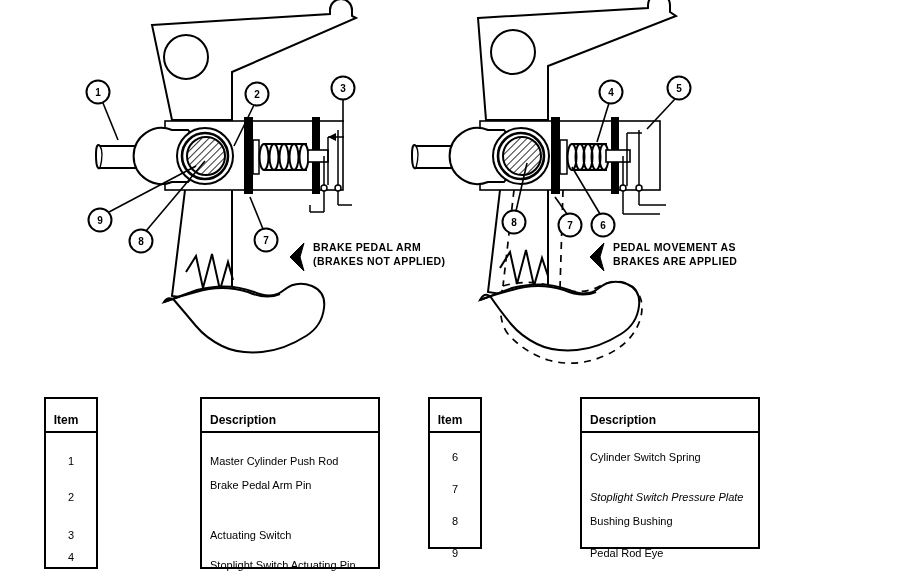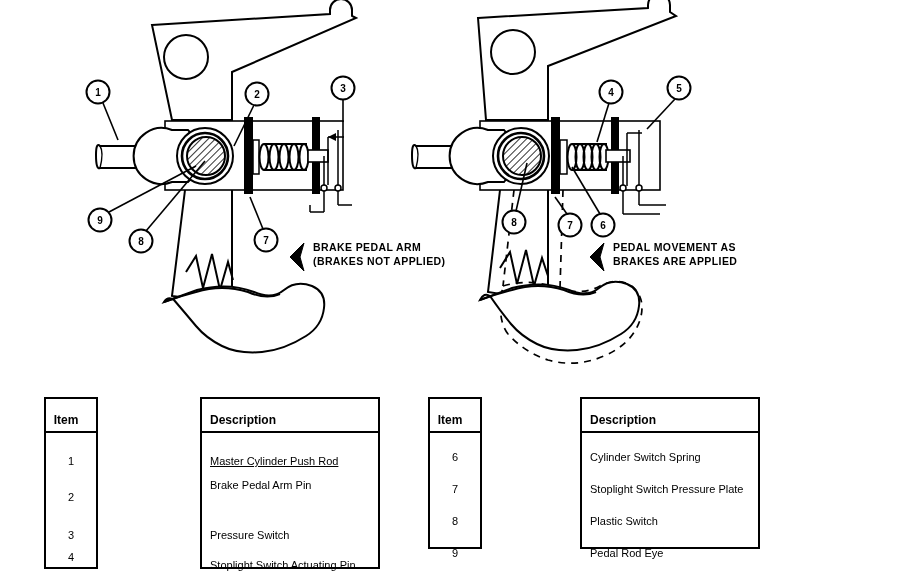--- a/index.html
+++ b/index.html
@@ -339,41 +339,41 @@
       <div class="cell" style="top:58px;">2</div>
       <div class="cell" style="top:96px;">3</div>
       <div class="cell" style="top:118px;">4</div>
       <div class="cell" style="top:148px;">5</div>
     </div>
   </div>
 
   <div class="tbl desc-tbl" style="left:200px; top:397px; width:180px; height:172px;">
     <div class="hdr">Description</div>
     <div class="body" style="height:138px;">
-      <div class="cell" style="top:22px;text-decoration:underline;">Master Cylinder Push Rod</div>
+      <div class="cell" style="top:22px;">Master Cylinder Push Rod</div>
       <div class="cell" style="top:46px;">Brake Pedal Arm Pin</div>
-      <div class="cell" style="top:96px;">Pressure Switch</div>
+      <div class="cell" style="top:96px;">Actuating Switch</div>
       <div class="cell" style="top:126px;">Stoplight Switch Actuating Pin</div>
       <div class="cell" style="top:148px;">Stoplight Switch Contacts</div>
     </div>
   </div>
 
   <div class="tbl item-tbl" style="left:428px; top:397px; width:54px; height:152px;">
     <div class="hdr">Item</div>
     <div class="body" style="height:118px;">
       <div class="cell" style="top:18px;">6</div>
       <div class="cell" style="top:50px;">7</div>
       <div class="cell" style="top:82px;">8</div>
       <div class="cell" style="top:114px;">9</div>
     </div>
   </div>
 
   <div class="tbl desc-tbl" style="left:580px; top:397px; width:180px; height:152px;">
     <div class="hdr">Description</div>
     <div class="body" style="height:118px;">
       <div class="cell" style="top:18px;">Cylinder Switch Spring</div>
-      <div class="cell" style="top:50px;">Stoplight Switch Pressure Plate</div>
-      <div class="cell" style="top:82px;">Plastic Switch</div>
+      <div class="cell" style="top:58px;font-style:italic;">Stoplight Switch Pressure Plate</div>
+      <div class="cell" style="top:82px;">Bushing Bushing</div>
       <div class="cell" style="top:114px;">Pedal Rod Eye</div>
     </div>
   </div>
 
 </div>
 
 </body></html>

